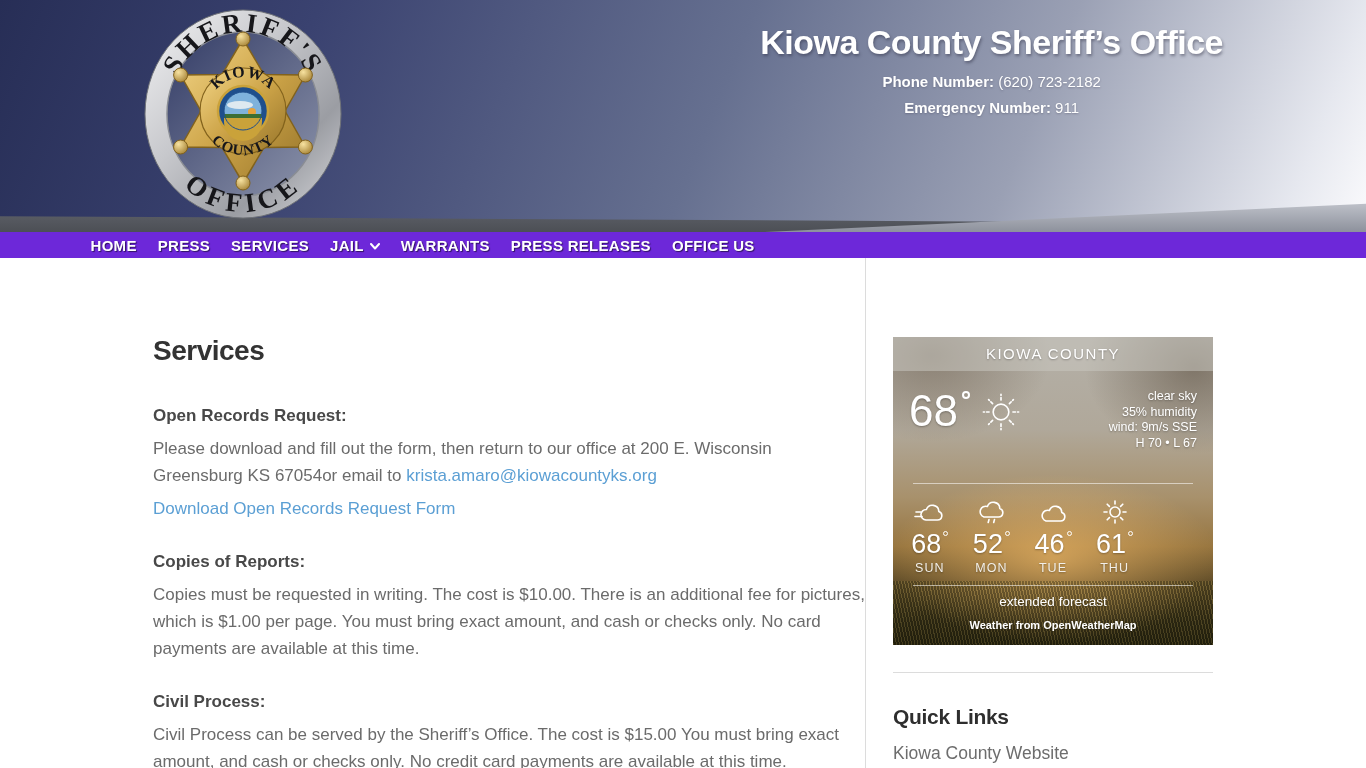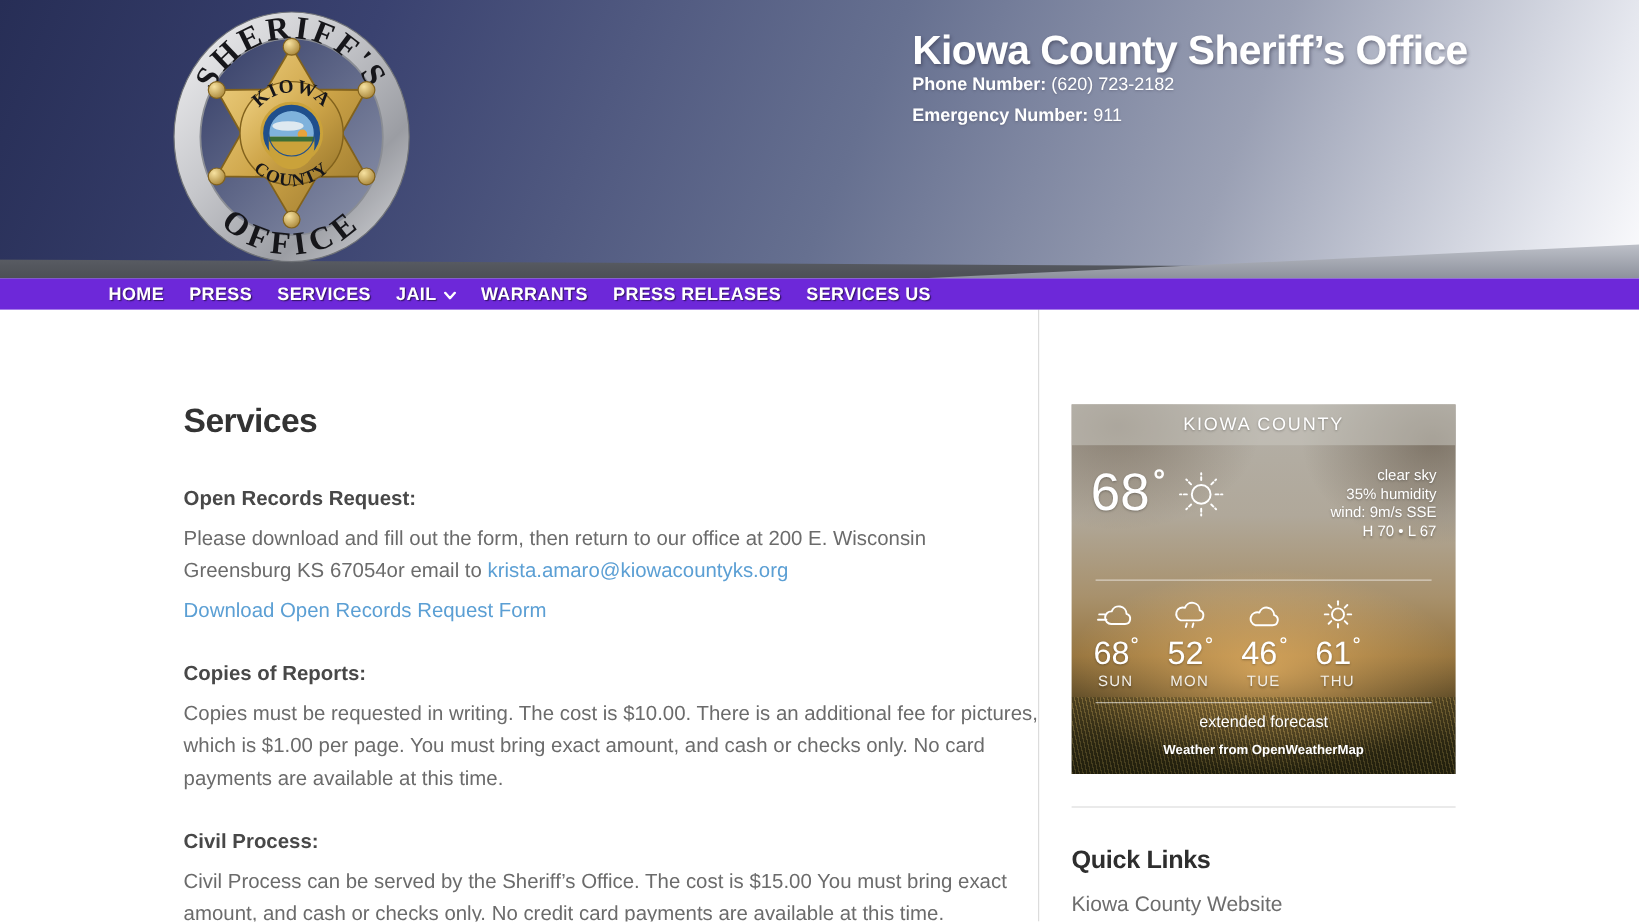--- a/index.html
+++ b/index.html
@@ -17,27 +17,27 @@
     background:linear-gradient(#5d6068,#4c4f55);
     clip-path:polygon(0 28%, 100% 62%, 100% 100%, 0 100%);
   }
   .wedge-light {
     position:absolute; right:0; bottom:0; width:44%; height:30px;
     background:linear-gradient(#c0c3cb,#8d919c);
     clip-path:polygon(0 100%, 100% 6%, 100% 100%);
   }
   .logo-wrap { position:absolute; left:143px; top:8px; width:200px; height:212px; z-index:5; cursor:pointer; }
   .header-right {
-    position:absolute; right:143px; top:22px; text-align:left; color:#fff; z-index:4;
+    position:absolute; right:143px; top:22px; text-align:center; color:#fff; z-index:4;
   }
   .site-title {
     font-size:34px; font-weight:bold; letter-spacing:-0.5px;
     text-shadow:1px 2px 3px rgba(40,40,60,0.45); line-height:40px;
   }
-  .contact-line { font-size:15px; text-shadow:0 1px 2px rgba(60,60,80,0.35); }
+  .contact-line { margin-top:11px; font-size:15px; text-shadow:0 1px 2px rgba(60,60,80,0.35); }
   .contact-line + .contact-line { margin-top:9px; }
   .contact-line b { font-weight:bold; }
 
   
   .navbar {
     height:26px; background:#6d28d9; display:flex; align-items:center;
     padding-left:80px; position:relative; z-index:3;
   }
   .nav-item {
     color:#fff; font-size:15px; font-weight:bold; letter-spacing:0.3px;
@@ -191,21 +191,21 @@
       <polyline points="1,1 5,5.5 9,1" fill="none" stroke="#fff" stroke-width="2" stroke-linecap="round" stroke-linejoin="round"></polyline>
     </svg>
   </div>
   <div class="nav-item">
       <span>WARRANTS</span>
     </div>
   <div class="nav-item">
       <span>PRESS RELEASES</span>
     </div>
   <div class="nav-item">
-      <span>SERVICES US</span>
+      <span>OFFICE US</span>
     </div>
 </nav>
 
 <div class="content-row">
   <div class="v-divider"></div>
 
   <main>
     <h1 class="page-title">Services</h1>
 
     <div class="section">

